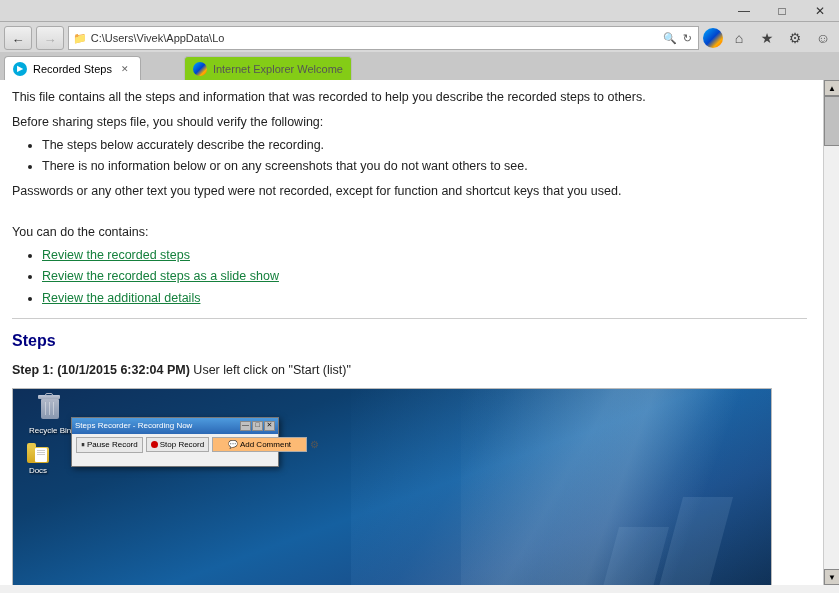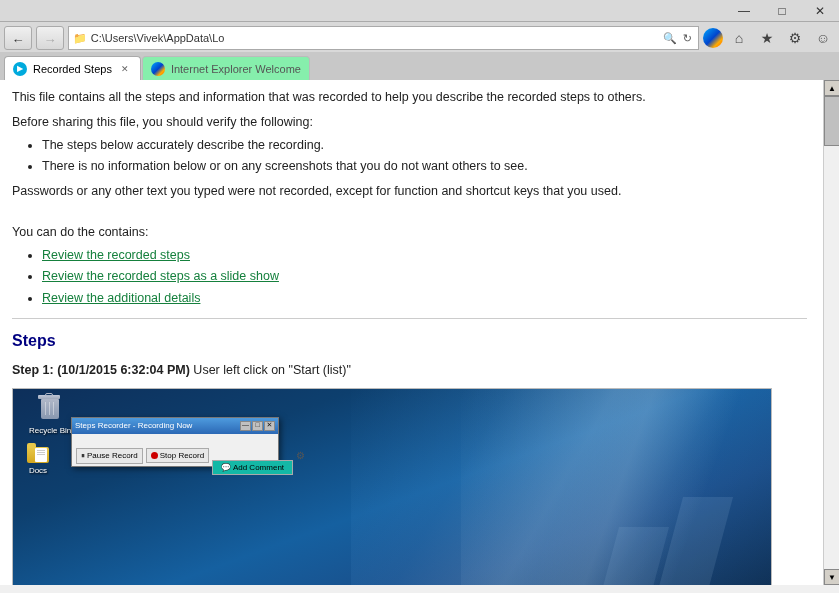--- a/index.html
+++ b/index.html
@@ -71,24 +71,25 @@
     }
 
     .tab.active {
       background: white;
       border: 1px solid #aaa;
       border-bottom: none;
       z-index: 1;
     }
 
     .tab.inactive {
-      background: #86efac;
+      background: #84cc16;
       border: 1px solid #bbb;
       border-bottom: none;
       color: #555;
+      margin-left: 42px;
     }
 
     .tab-close {
       width: 14px;
       height: 14px;
       display: flex;
       align-items: center;
       justify-content: center;
       font-size: 9px;
       color: #666;
@@ -198,21 +199,21 @@
       <span style="font-size:11px; white-space:nowrap; overflow:hidden; text-overflow:ellipsis; max-width:140px;">Internet Explorer Welcome</span>
     </div>
   </div>
 </div>
 
 <div style="position:relative; display:flex; height: calc(593px - 22px - 36px - 30px);">
   <div style="flex:1; background:white; overflow-y:scroll; padding:8px 16px 10px 12px; font-size:12.5px; color:#222; line-height:1.5;">
 
     <p style="margin-bottom:6px; font-size:12.5px;">This file contains all the steps and information that was recorded to help you describe the recorded steps to others.</p>
 
-    <p style="margin-bottom:4px; font-size:12.5px;">Before sharing this file, you should verify the following:</p>
+    <p style="margin-bottom:4px; font-size:12.5px;">Before sharing steps file, you should verify the following:</p>
 
     <ul class="bullet-list" style="margin-left:30px; margin-bottom:6px; list-style-type:disc;">
       <li style="margin-bottom:3px; font-size:12.5px;">The steps below accurately describe the recording.</li>
       <li style="margin-bottom:3px; font-size:12.5px;">There is no information below or on any screenshots that you do not want others to see.</li>
     </ul>
 
     <p style="margin-bottom:22px; font-size:12.5px;">Passwords or any other text you typed were not recorded, except for function and shortcut keys that you used.</p>
 
     <p style="margin-bottom:4px; font-size:12.5px;">You can do the contains:</p>
 
@@ -294,21 +295,21 @@
             </div>
           </div>
 
           <div style="padding:3px 4px; display:flex; gap:3px; align-items:center;">
             <button style="font-size:8px; background:#e8e8e8; border:1px solid #aaa; padding:2px 4px; cursor:pointer; display:flex; align-items:center; gap:2px; white-space:nowrap;">
               <span style="font-size:8px;">⏸</span> Pause Record
             </button>
             <button style="font-size:8px; background:#e8e8e8; border:1px solid #aaa; padding:2px 4px; cursor:pointer; display:flex; align-items:center; gap:2px; white-space:nowrap;">
               <span style="width:7px; height:7px; background:#cc0000; border-radius:50%; display:inline-block; flex-shrink:0;"></span> Stop Record
             </button>
-            <button style="font-size:8px; background:#14b8a6; border:1px solid #aaa; padding:2px 8px; cursor:pointer; display:flex; align-items:center; gap:2px; white-space:nowrap;margin-top:23px;">
+            <button style="font-size:8px; background:#fdba74; border:1px solid #aaa; padding:2px 15px; cursor:pointer; display:flex; align-items:center; gap:2px; white-space:nowrap;">
               💬 Add Comment
             </button>
             <span style="font-size:10px; color:#555; cursor:pointer;">⚙</span>
           </div>
         </div>
 
       </div>
     </div>
 
   </div>

